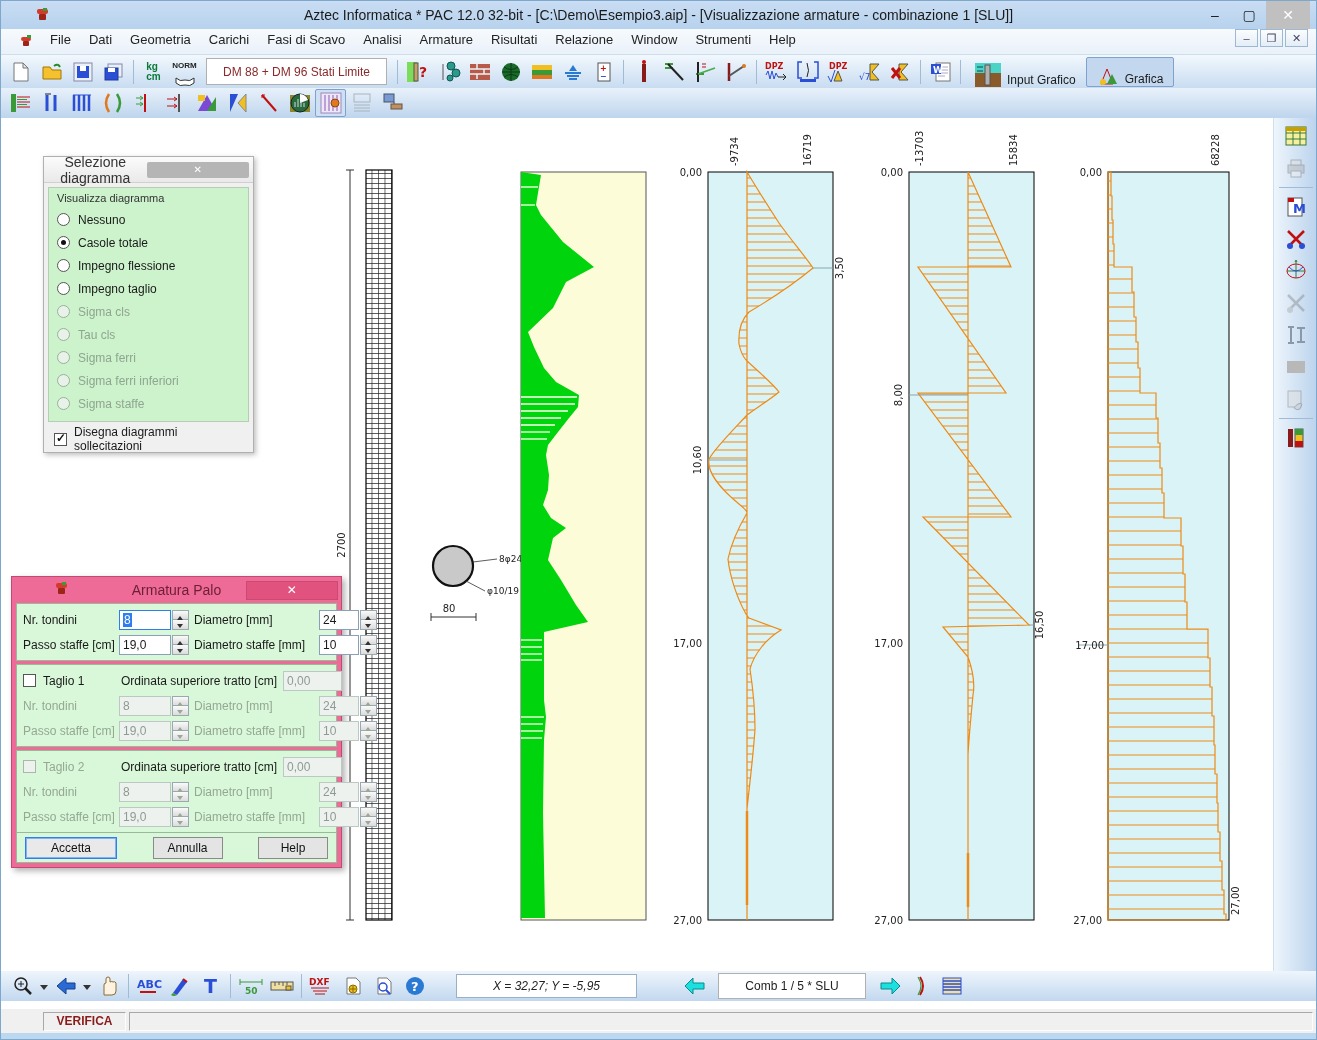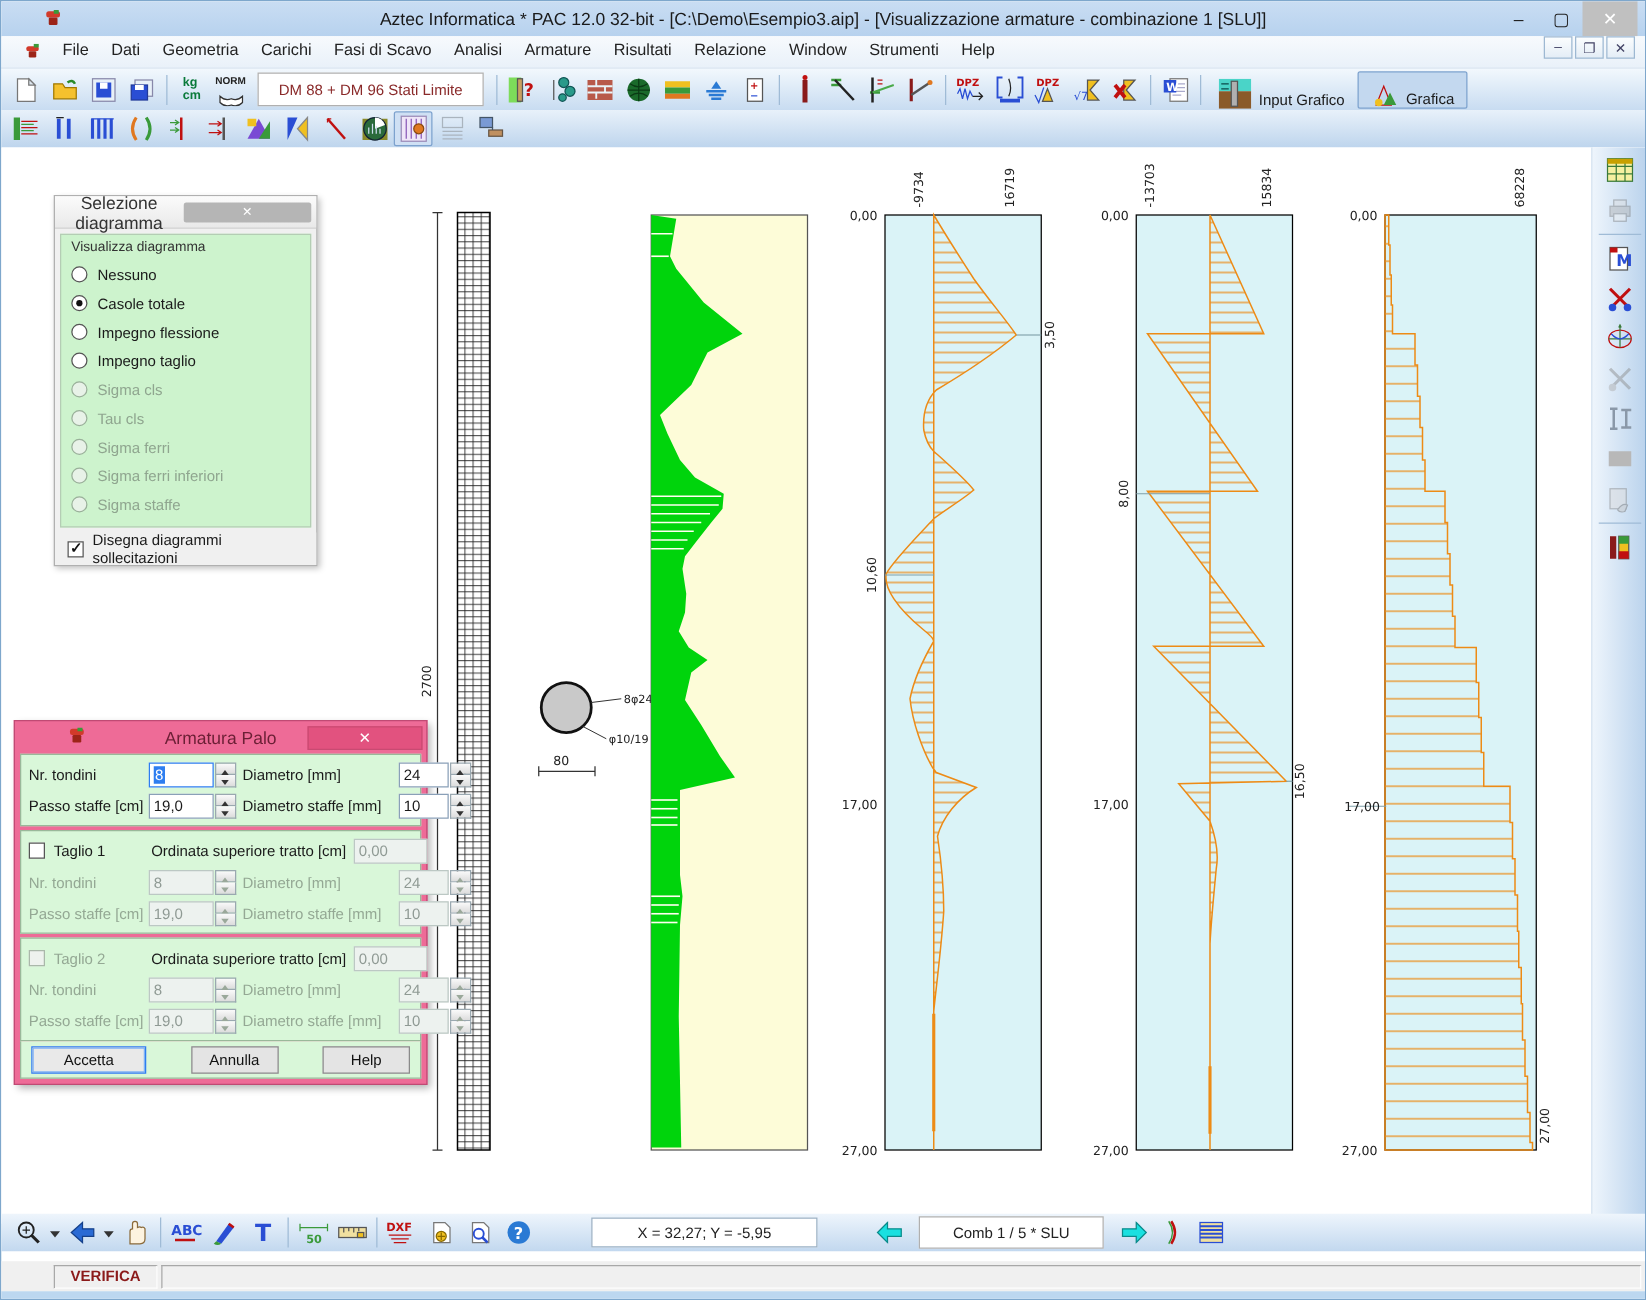--- a/index.html
+++ b/index.html
@@ -76,21 +76,21 @@
   .spin.dis i.up::after{border-bottom-color:#9aa89a;}
   .spin.dis i.dn::after{border-top-color:#9aa89a;}
   .trow{display:grid;grid-template-columns:86px 176px 59px;align-items:center;height:25px;font-size:12px;color:#1a1a1a;}
   .trow .cbl{display:flex;align-items:center;padding-left:2px;}
   .trow .olab{text-align:right;padding-right:6px;}
   .dbuttons{display:flex;align-items:center;height:30px;background:#d9f7d9;border:1px solid #9ab89a;border-top:none;padding:0 8px;justify-content:space-between;}
   .btn{height:22px;background:#e4e4e4;border:1px solid #8a8a8a;font-size:12px;color:#111;display:flex;align-items:center;justify-content:center;}
   .btn.def{border:1px solid #2e7ef0;box-shadow:0 0 0 1px #7fb2f5 inset;background:#e9e9e9;}
   
   #tbb{position:absolute;left:0;top:970px;width:100%;height:30px;background:linear-gradient(#eef5fc,#c2d8ef);display:flex;align-items:center;padding:0 6px;}
-  #coords{width:181px;height:24px;background:#fff;border:1px solid #9ab0c4;display:flex;align-items:center;justify-content:center;font-size:12px;color:#222;margin-left:43px;}
+  #coords{width:181px;height:24px;background:#fff;border:1px solid #9ab0c4;display:flex;align-items:center;justify-content:center;font-size:12px;color:#222;margin-left:26px;font-style:italic;}
   #combbox{width:148px;height:26px;background:#fff;border:1px solid #b0b0b0;box-shadow:1px 1px 0 #fff inset;display:flex;align-items:center;justify-content:center;font-size:12px;color:#222;margin:0 8px;}
   #statusbar{position:absolute;left:0;top:1008px;width:100%;height:24px;background:#f0f0f0;display:flex;align-items:center;padding:2px 3px;gap:3px;}
   .scell{height:19px;border:1px solid;border-color:#a8a8a8 #fdfdfd #fdfdfd #a8a8a8;display:flex;align-items:center;padding:0 8px;font-size:12px;color:#1a1a1a;}
   #scell1{width:772px;}
   #scell2{width:83px;justify-content:center;font-weight:bold;color:#8b1a1a;margin-left:39px;}
   #scell3{flex:1;}
   #bottomedge{position:absolute;left:0;top:1032px;width:100%;height:8px;background:#bcd7f0;}
   .dd{width:0;height:0;border:4px solid transparent;border-top:5px solid #333;margin:6px 2px 0 2px;}
   text{font-family:"DejaVu Sans",sans-serif;}
 </style>

